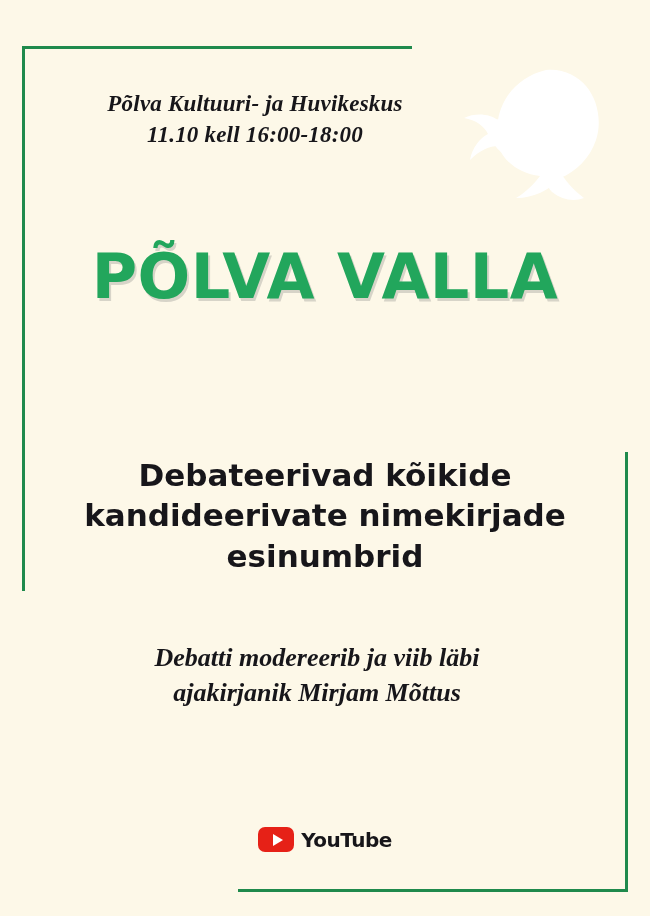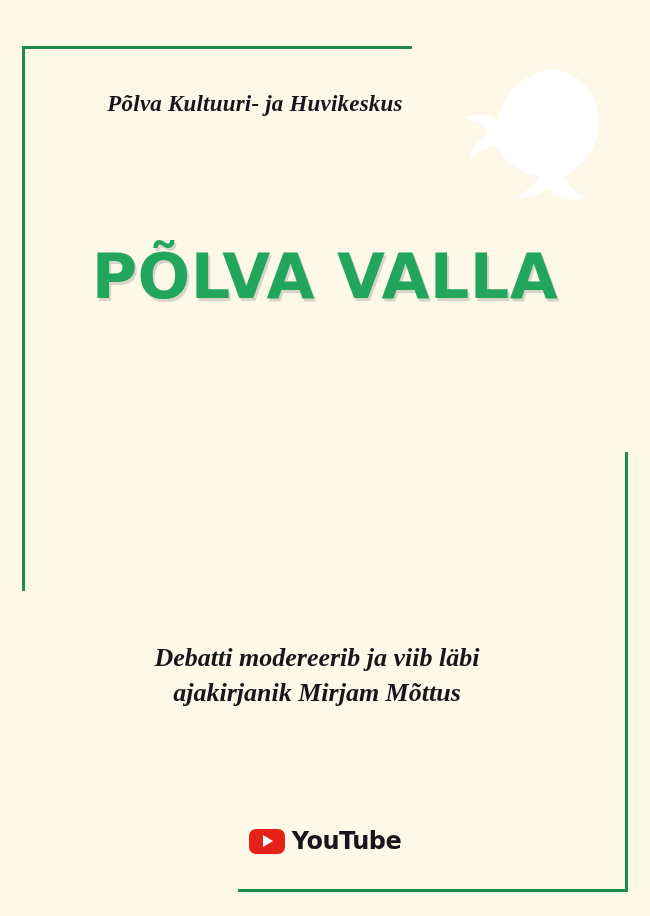--- a/index.html
+++ b/index.html
@@ -166,21 +166,21 @@
     width: 0;
     height: 0;
     border-left: 10px solid #ffffff;
     border-top: 6px solid transparent;
     border-bottom: 6px solid transparent;
     margin-left: 3px;
   }
   .yt-text {
     font-family: "DejaVu Sans", sans-serif;
     font-weight: bold;
-    font-size: 24px;
+    font-size: 20px;
     color: #17161a;
     letter-spacing: -0.5px;
     text-align: right;
   }
 </style>
 </head>
 <body>
 
 <div class="poster">
 
@@ -192,26 +192,28 @@
   <svg class="bird" viewBox="0 0 160 150" aria-hidden="true">
     <g fill="#ffffff">
       <path d="M96 8 C70 14 52 34 48 58 C40 52 26 50 14 56 C26 58 34 64 38 72 C30 76 22 86 20 98 C30 88 40 84 48 84 C54 100 70 112 90 114 C84 122 76 130 66 136 C84 136 100 128 110 116 C126 110 140 96 146 78 C152 60 148 38 136 24 C128 14 112 6 96 8 Z"></path>
       <path d="M104 98 C110 112 120 126 134 136 C124 140 112 138 102 130 C96 124 92 112 94 100 Z"></path>
       <path d="M60 60 C54 70 52 82 54 92 C44 86 38 74 40 62 C44 56 52 56 60 60 Z"></path>
     </g>
   </svg>
 
   <div class="header">
     <div class="venue">Põlva Kultuuri- ja Huvikeskus</div>
+    <div class="time">11.10 kell 16:00-18:00</div>
   </div>
 
   <div class="title">
     <span class="line1">PÕLVA VALLA</span>
   </div>
 
+  <div class="subtitle">Debateerivad kõikide kandideerivate nimekirjade esinumbrid</div>
 
   <div class="moderator">
     <div>Debatti modereerib ja viib läbi</div>
     <div>ajakirjanik Mirjam Mõttus</div>
   </div>
 
 
   <div class="youtube">
     <span class="yt-badge">
       <span class="play"></span>

